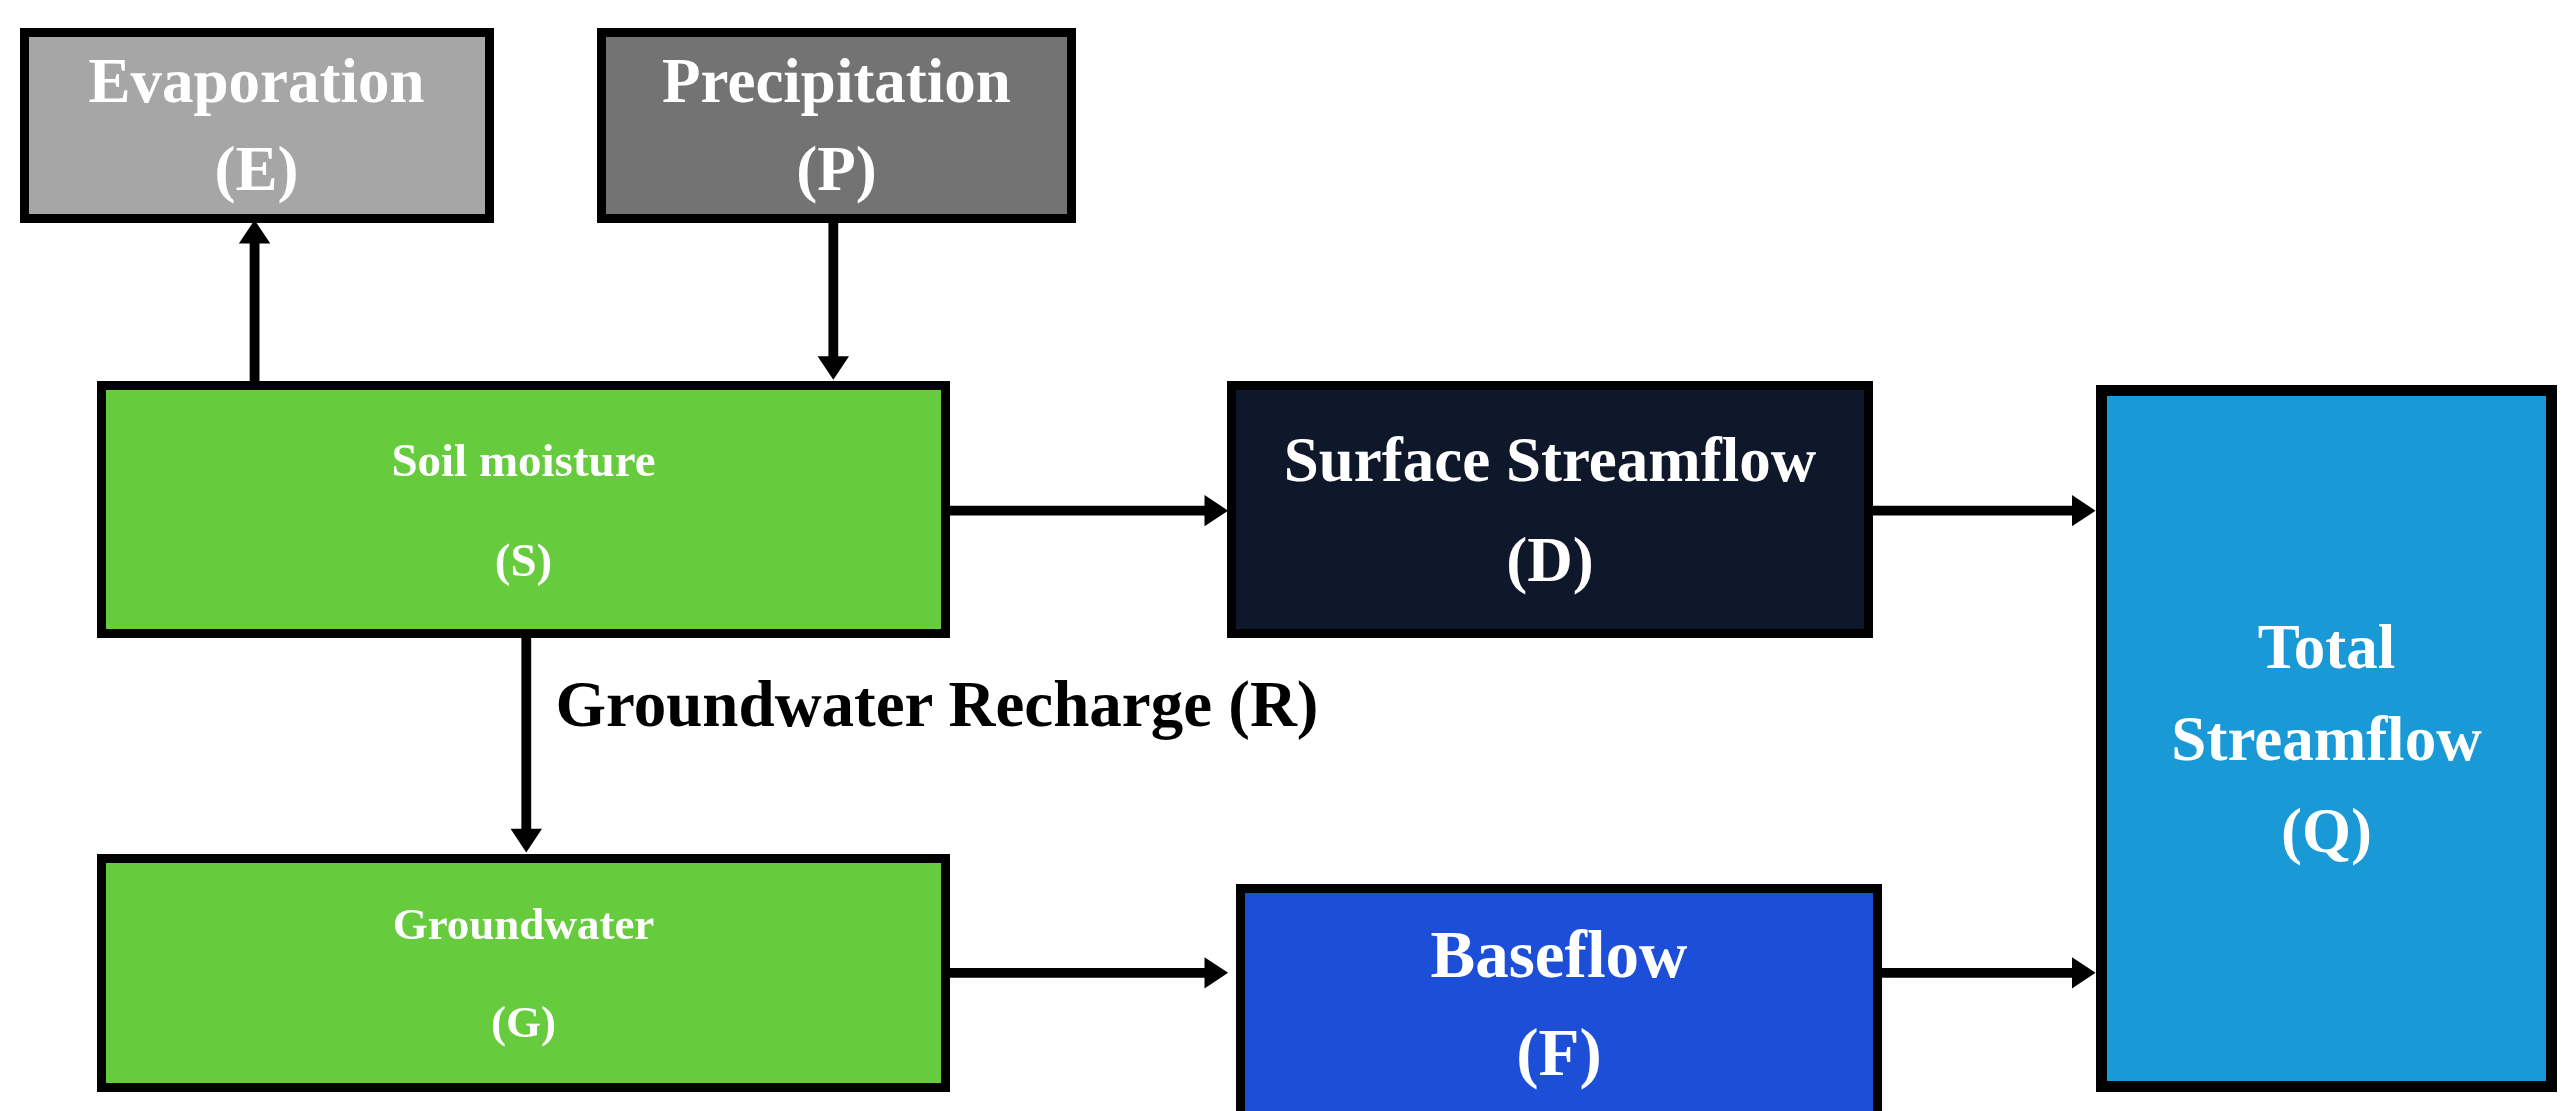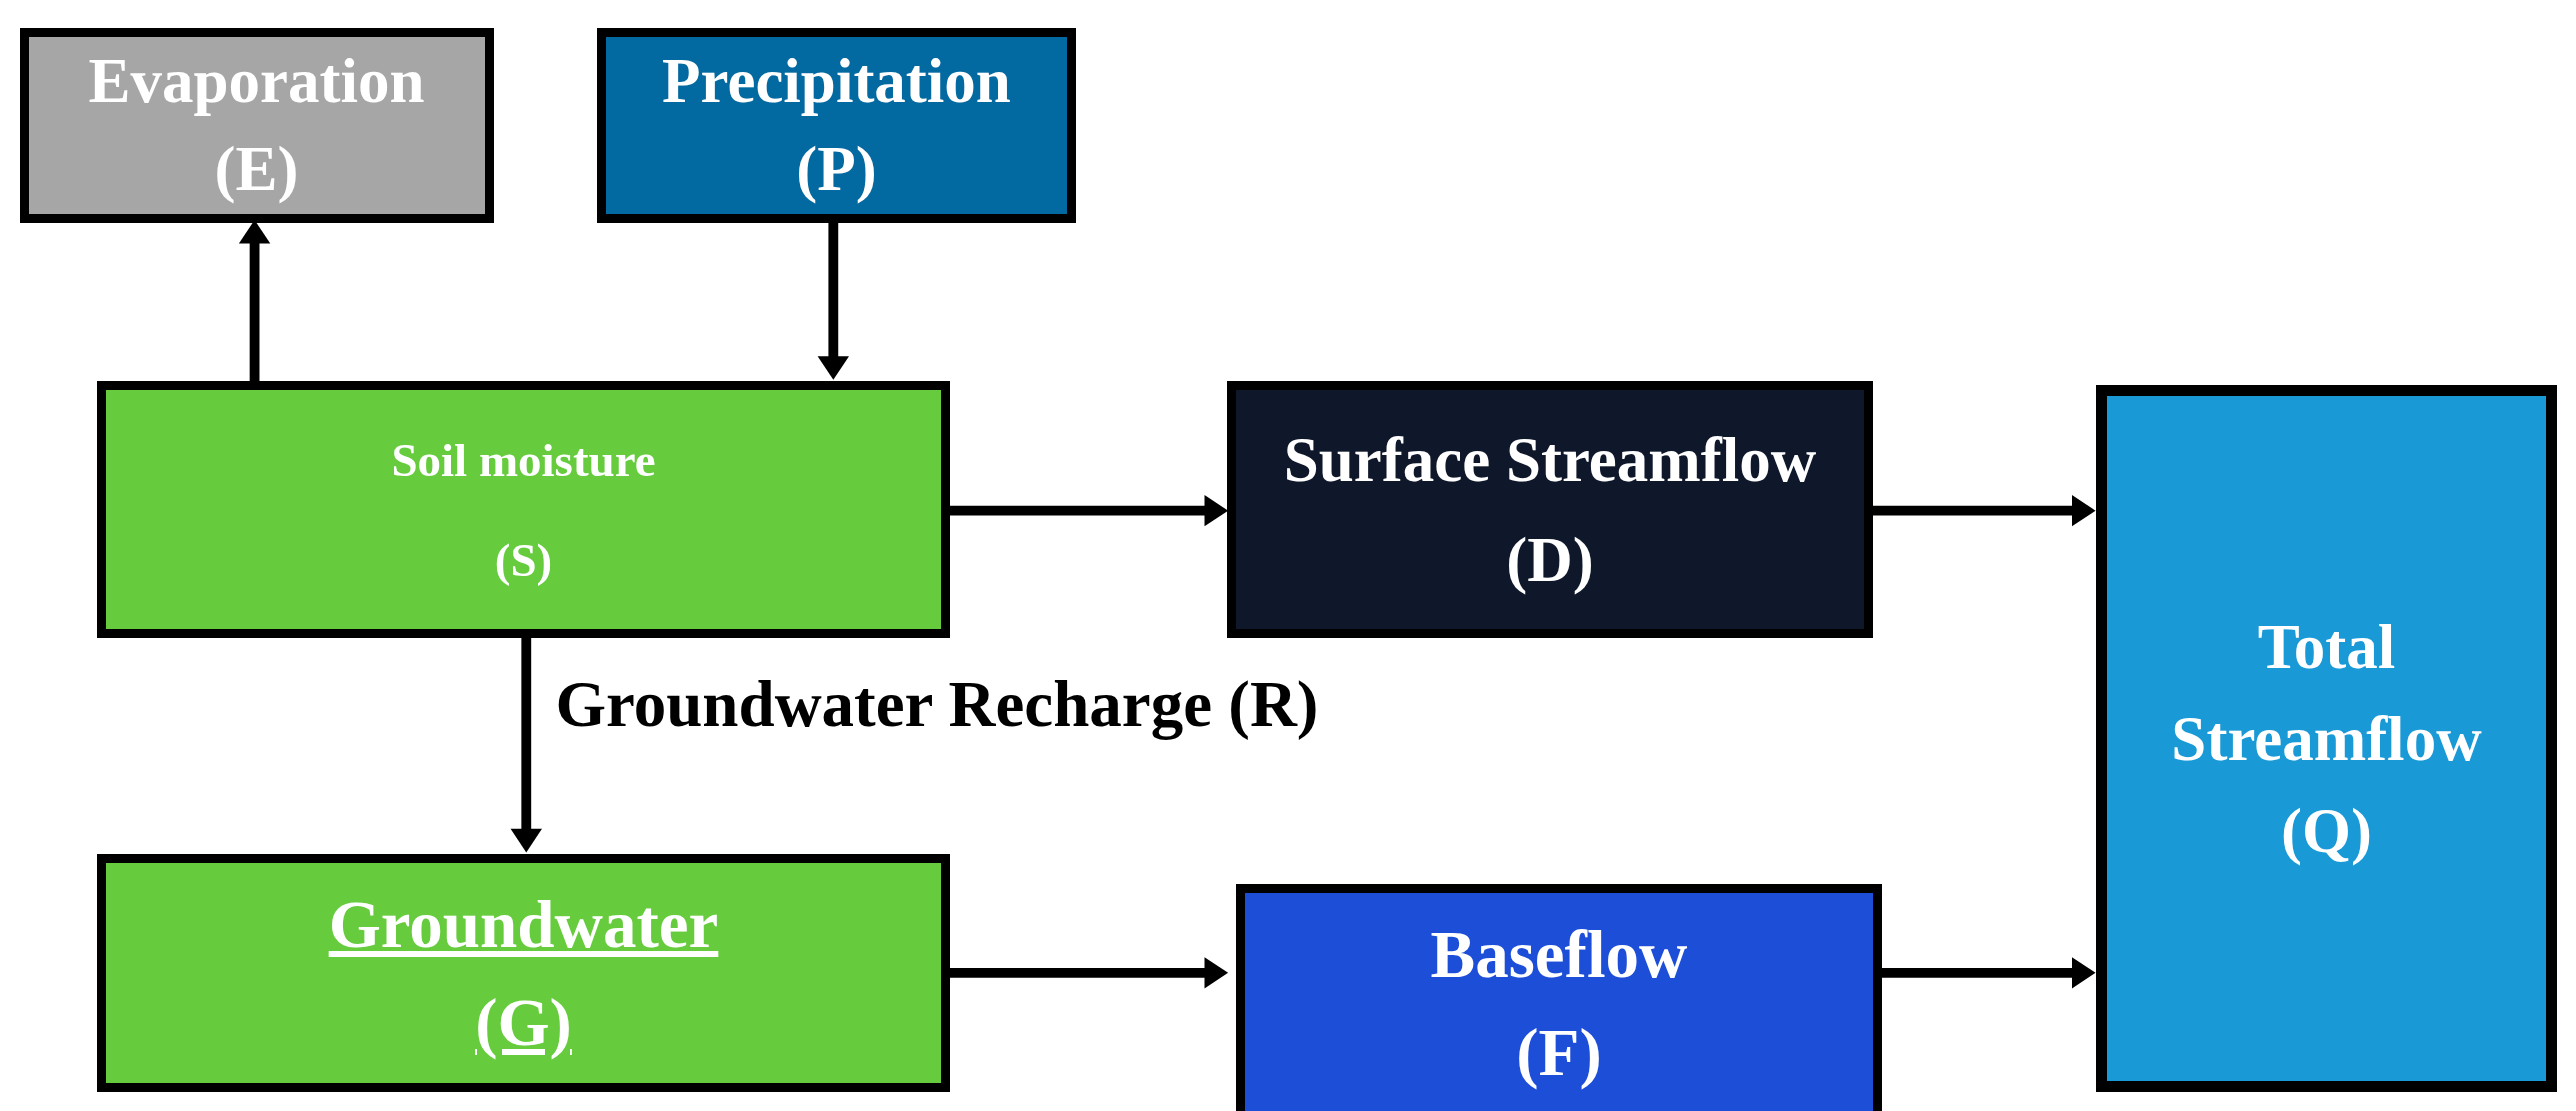--- a/index.html
+++ b/index.html
@@ -24,25 +24,25 @@
     align-items: center;
     justify-content: center;
     text-align: center;
     font-weight: bold;
     color: #FFFFFF;
     z-index: 2;
   }
   .node .line { display: block; }
 
   .node-evaporation   { left: 19.6px;   top: 27.5px;   width: 474px;  height: 195px; background: #A6A6A6; font-size: 63px;  line-height: 88px; }
-  .node-precipitation { left: 597px;  top: 27.5px;   width: 479px;  height: 195px; background: #0369a1; font-size: 63px;  line-height: 88px; }
+  .node-precipitation { left: 597px;  top: 27.5px;   width: 479px;  height: 195px; background: #737373; font-size: 63px;  line-height: 88px; }
   .node-soil          { left: 97px;  top: 381px;  width: 853px; height: 257px; background: #66CC3E; font-size: 47px; line-height: 100px; }
   .node-surface       { left: 1227px; top: 381px;  width: 646px;  height: 257px; background: #0f172a; font-size: 63px;  line-height: 100px; }
   .node-total         { left: 2096px; top: 385px;  width: 461px;  height: 707px; background: #1999D6; border-width: 11px; font-size: 63px; line-height: 92px; }
-  .node-groundwater   { left: 97px;  top: 854px; width: 853px; height: 238px; background: #66CC3E; font-size: 67px; line-height: 98px; text-decoration: underline; }
+  .node-groundwater   { left: 97px;  top: 854px; width: 853px; height: 238px; background: #66CC3E; font-size: 45px; line-height: 98px; }
   .node-baseflow      { left: 1227px; top: 884px; width: 646px;  height: 238px; background: #1d4ed8; font-size: 67px; line-height: 98px; margin-left: 9px; }
 
   .edge-label {
     position: absolute;
     left: 544px;
     top: 656px;
     width: 786px;
     text-align: center;
     font-weight: bold;
     color: #000000;

